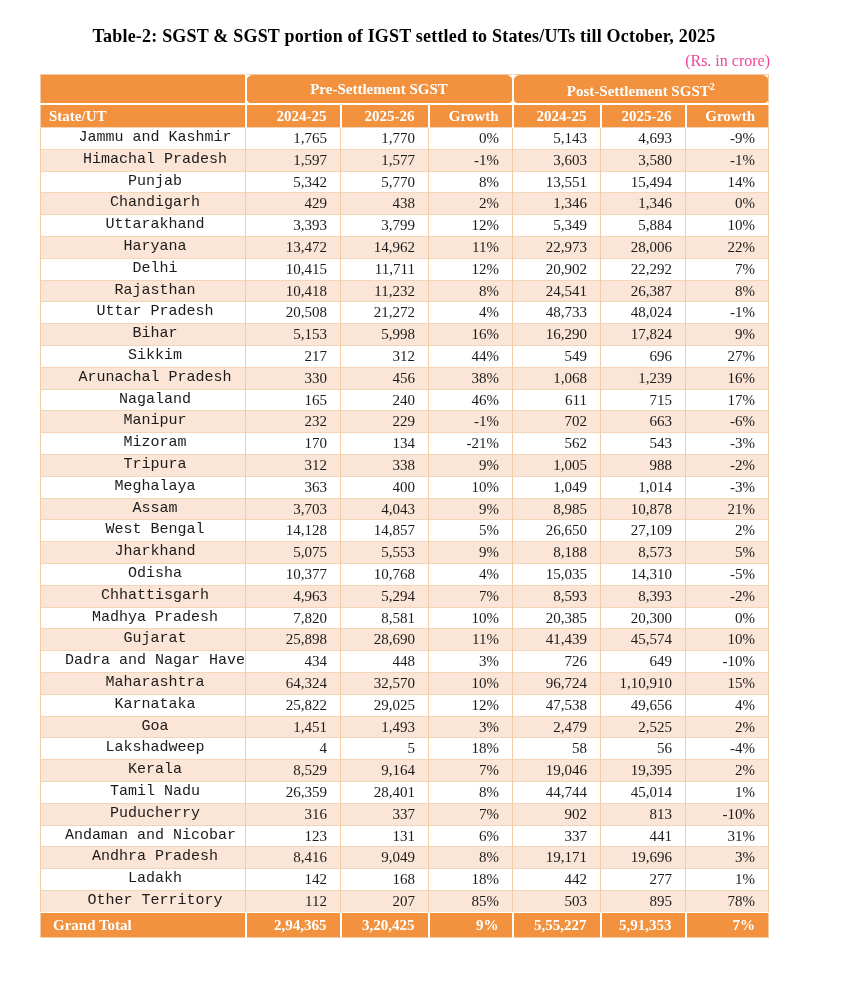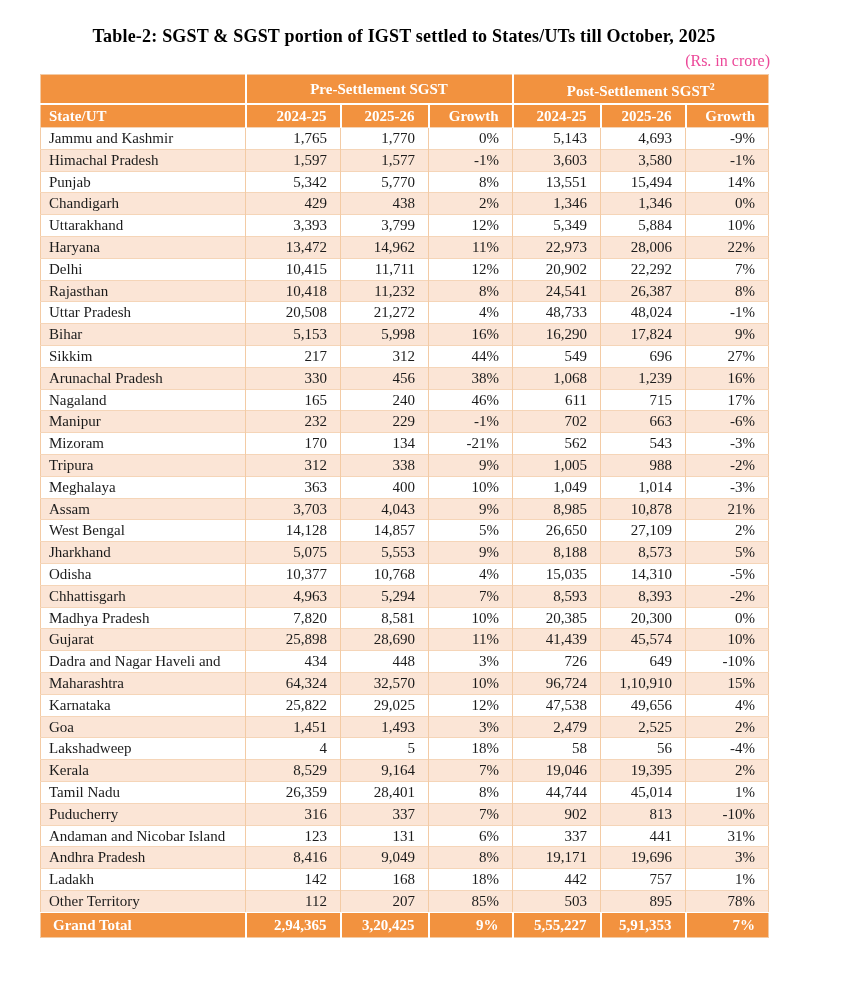--- a/index.html
+++ b/index.html
@@ -44,41 +44,41 @@
     font-size:15px;
   }
   thead th{
     background:var(--orange);
     color:var(--headtext);
     font-weight:bold;
     font-size:15px;
   }
   tr.group-row th{height:23px;line-height:23px;text-align:center;}
   tr.group-row th.blank{border-right:2px solid #fff;}
-  tr.group-row th.grp{border-left:2px solid #fff;}
+  tr.group-row th.grp{border-left:2px solid #fff;border-radius:7px;}
   tr.group-row th sup{font-size:10px;}
   tr.cols-row th{
     height:22px;line-height:22px;
     border-top:2px solid #fff;
     border-left:2px solid #fff;
     text-align:right;padding-right:13px;
   }
   tr.cols-row th:first-child{
     border-left:none;text-align:left;padding-left:8px;padding-right:0;
   }
   tbody td{
     height:20.8px;line-height:20.8px;
     border-top:1px solid var(--rowline);
     border-left:1px solid var(--grid);
     background:#FFFFFF;
     overflow:hidden;white-space:nowrap;
   }
   tbody td:first-child{border-left:none;}
   tbody tr:nth-child(even) td{background:var(--peach);}
-  td.state{text-align:left;padding-left:8px;}
+  td.state{text-align:center;padding-left:24px;font-family:Liberation Mono, monospace;}
   td.num{text-align:right;padding-right:13px;}
   tfoot td{
     height:24px;line-height:24px;
     background:var(--orange);
     color:var(--headtext);
     font-weight:bold;
     border-left:2px solid #fff;
     border-top:1px solid #fff;
     white-space:nowrap;overflow:hidden;
   }
@@ -426,21 +426,21 @@
           <td class="num">19,171</td>
           <td class="num">19,696</td>
           <td class="num">3%</td>
         </tr>
         <tr>
           <td class="state">Ladakh</td>
           <td class="num">142</td>
           <td class="num">168</td>
           <td class="num">18%</td>
           <td class="num">442</td>
-          <td class="num">757</td>
+          <td class="num">277</td>
           <td class="num">1%</td>
         </tr>
         <tr>
           <td class="state">Other Territory</td>
           <td class="num">112</td>
           <td class="num">207</td>
           <td class="num">85%</td>
           <td class="num">503</td>
           <td class="num">895</td>
           <td class="num">78%</td>

